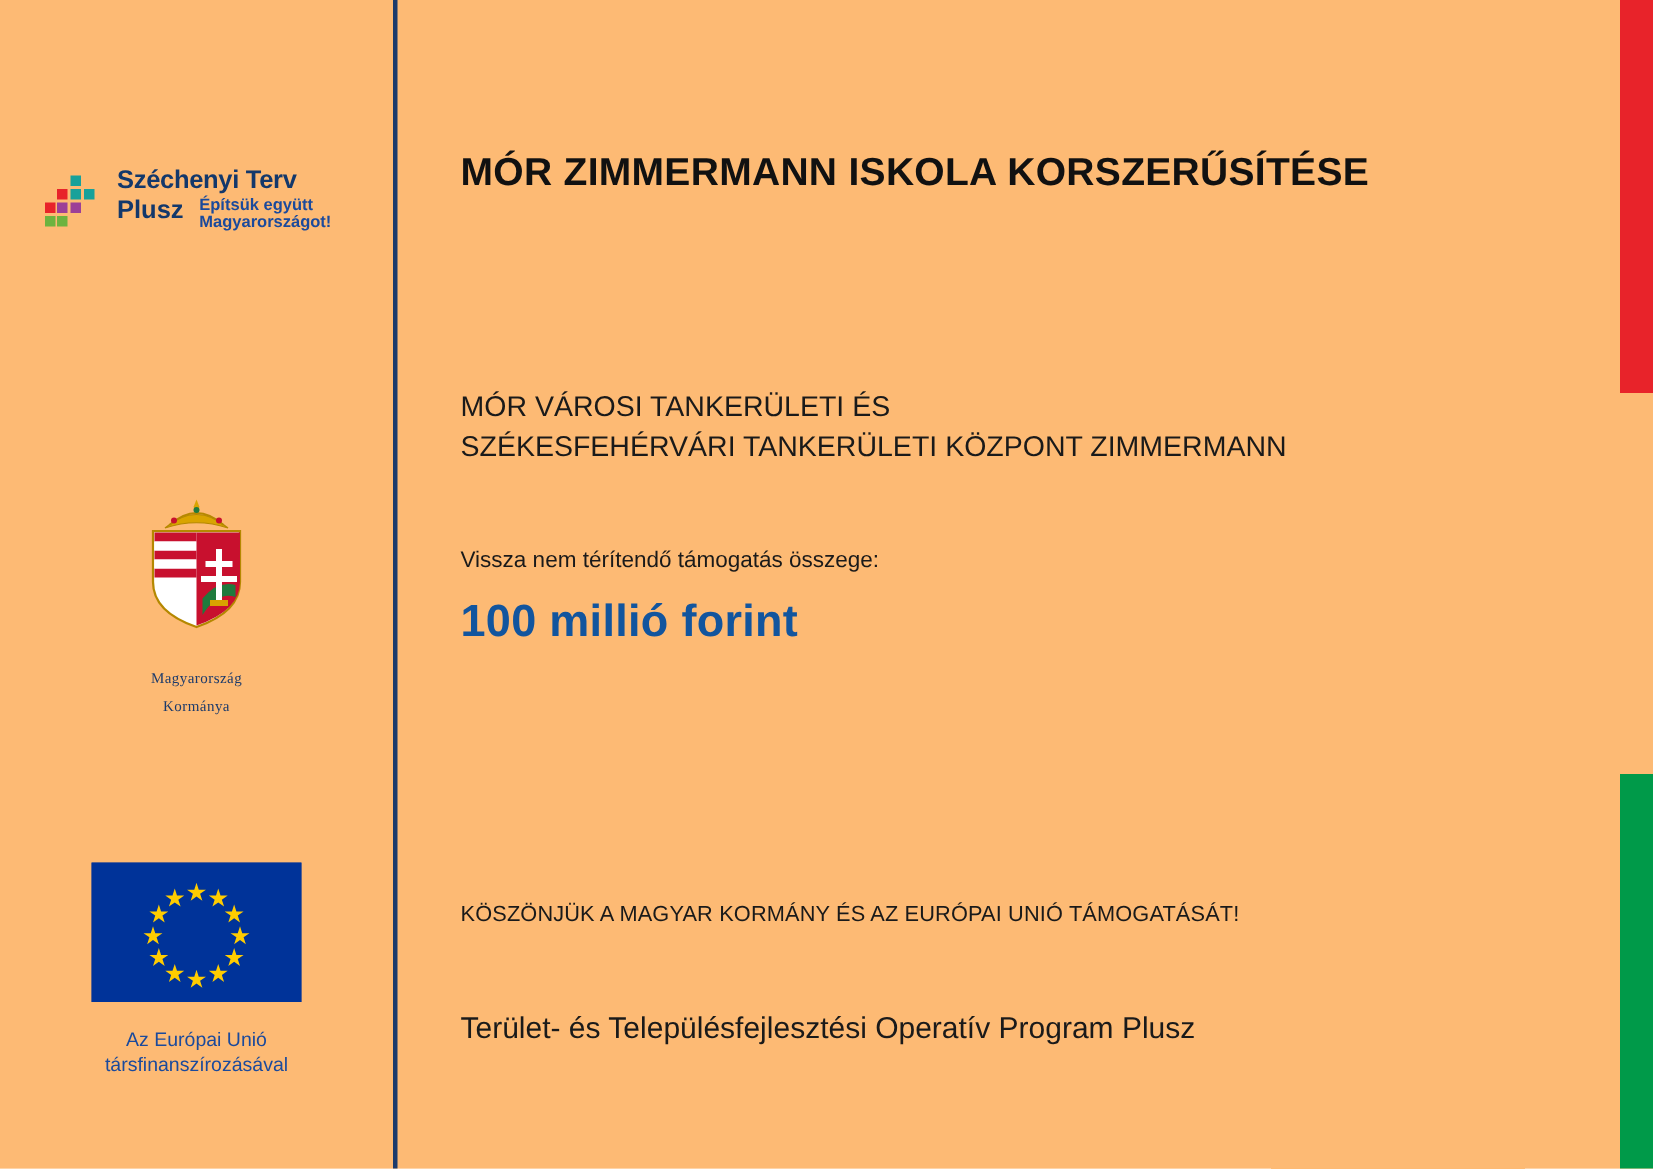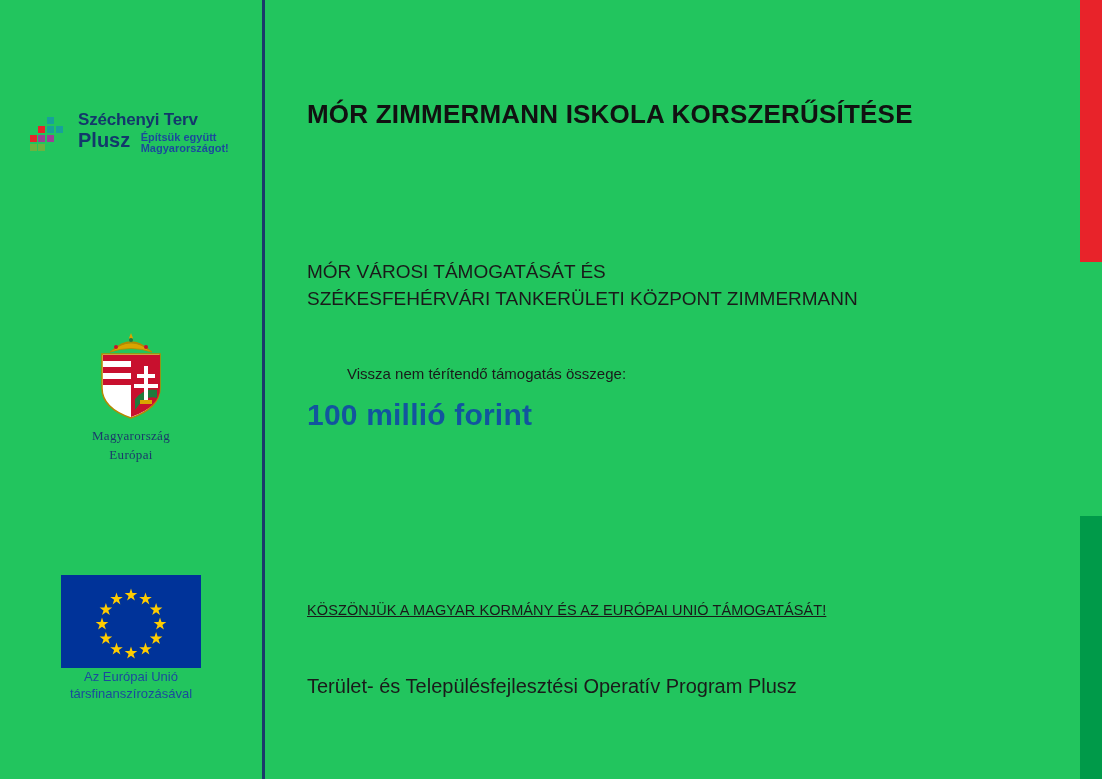--- a/index.html
+++ b/index.html
@@ -12,21 +12,21 @@
     height: 779px;
     font-family: "Liberation Sans", sans-serif;
     position: relative;
     overflow: hidden;
   }
 
   
   .board {
     position: absolute;
     inset: 0;
-    background: #22c55e;
+    background: #fdba74;
   }
 
   
   .divider {
     position: absolute;
     left: 262px;
     top: 0;
     width: 3px;
     height: 779px;
     background: #1b3a6b;
@@ -82,21 +82,21 @@
   }
   .szt-line1 {
     font-size: 17px;
     font-weight: bold;
     color: #13386b;
     letter-spacing: -0.2px;
     line-height: 20px;
     white-space: nowrap;
   }
   .szt-line2 {
-    font-size: 20px;
+    font-size: 17px;
     font-weight: bold;
     color: #13386b;
     line-height: 20px;
     display: inline-block;
   }
   .szt-slogan {
     display: inline-block;
     font-size: 11px;
     font-weight: bold;
     color: #1b4a9c;
@@ -108,23 +108,23 @@
 
   
   .gov-logo {
     position: absolute;
     left: 0;
     top: 330px;
     width: 262px;
     text-align: center;
   }
   .gov-caption {
-    margin-top: 2px;
+    margin-top: 18px;
     font-family: "Liberation Serif", serif;
-    font-size: 13px;
+    font-size: 10px;
     color: #1b3a6b;
     line-height: 19px;
     letter-spacing: 0.3px;
   }
 
   
   .eu-logo {
     position: absolute;
     left: 0;
     top: 575px;
@@ -132,21 +132,21 @@
     text-align: center;
   }
   .eu-flag {
     width: 140px;
     height: 93px;
     background: #003399;
     margin: 0 auto;
     display: block;
   }
   .eu-caption {
-    margin-top: 0;
+    margin-top: 16px;
     font-size: 13px;
     color: #1b4a9c;
     line-height: 17px;
   }
 
   
   .content {
     position: absolute;
     left: 307px;
     top: 0;
@@ -172,39 +172,37 @@
     font-size: 19px;
     color: #1a1a1a;
     line-height: 27px;
   }
   .grant-label {
     position: absolute;
     top: 365px;
     left: 0;
     font-size: 15px;
     color: #1a1a1a;
-    margin-left: 40px;
   }
   .grant-amount {
     position: absolute;
     top: 398px;
     left: 0;
     font-size: 30px;
     font-weight: bold;
     color: #12559e;
     letter-spacing: 0.2px;
   }
   .thanks {
     position: absolute;
     top: 602px;
     left: 0;
     font-size: 14.5px;
     color: #1a1a1a;
     letter-spacing: 0.1px;
-    text-decoration: underline;
   }
   .program {
     position: absolute;
     top: 675px;
     left: 0;
     font-size: 20px;
     color: #1a1a1a;
   }
 </style>
 </head>
@@ -275,21 +273,21 @@
             <rect x="50" y="36" width="4" height="34"></rect>
             <rect x="43" y="44" width="18" height="4"></rect>
             <rect x="40" y="54" width="24" height="4"></rect>
           </g>
 
           <rect x="46" y="70" width="12" height="4" fill="#d9a400"></rect>
         </svg>
       </div>
       <div class="gov-caption">
         <span>Magyarország</span><br>
-        <span>Európai</span>
+        <span>Kormánya</span>
       </div>
     </div>
 
     <div class="eu-logo">
       <div>
         <svg class="eu-flag" viewBox="0 0 140 93" aria-hidden="true">
           <rect x="0" y="0" width="140" height="93" fill="#003399"></rect>
           <g fill="#FFCC00">
 
             <polygon points="70,13.5 71.5,18.1 76.3,18.1 72.4,20.9 73.9,25.5 70,22.7 66.1,25.5 67.6,20.9 63.7,18.1 68.5,18.1"></polygon>
@@ -311,21 +309,21 @@
         <span>Az Európai Unió</span><br>
         <span>társfinanszírozásával</span>
       </div>
     </div>
   </div>
 
   <div class="content">
     <div class="title">MÓR ZIMMERMANN ISKOLA KORSZERŰSÍTÉSE</div>
 
     <div class="consortium">
-      <span>MÓR VÁROSI TÁMOGATÁSÁT ÉS</span><br>
+      <span>MÓR VÁROSI TANKERÜLETI ÉS</span><br>
       <span>SZÉKESFEHÉRVÁRI TANKERÜLETI KÖZPONT ZIMMERMANN</span>
     </div>
 
     <div class="grant-label">Vissza nem térítendő támogatás összege:</div>
     <div class="grant-amount">100 millió forint</div>
 
     <div class="thanks">KÖSZÖNJÜK A MAGYAR KORMÁNY ÉS AZ EURÓPAI UNIÓ TÁMOGATÁSÁT!</div>
     <div class="program">Terület- és Településfejlesztési Operatív Program Plusz</div>
   </div>
 

